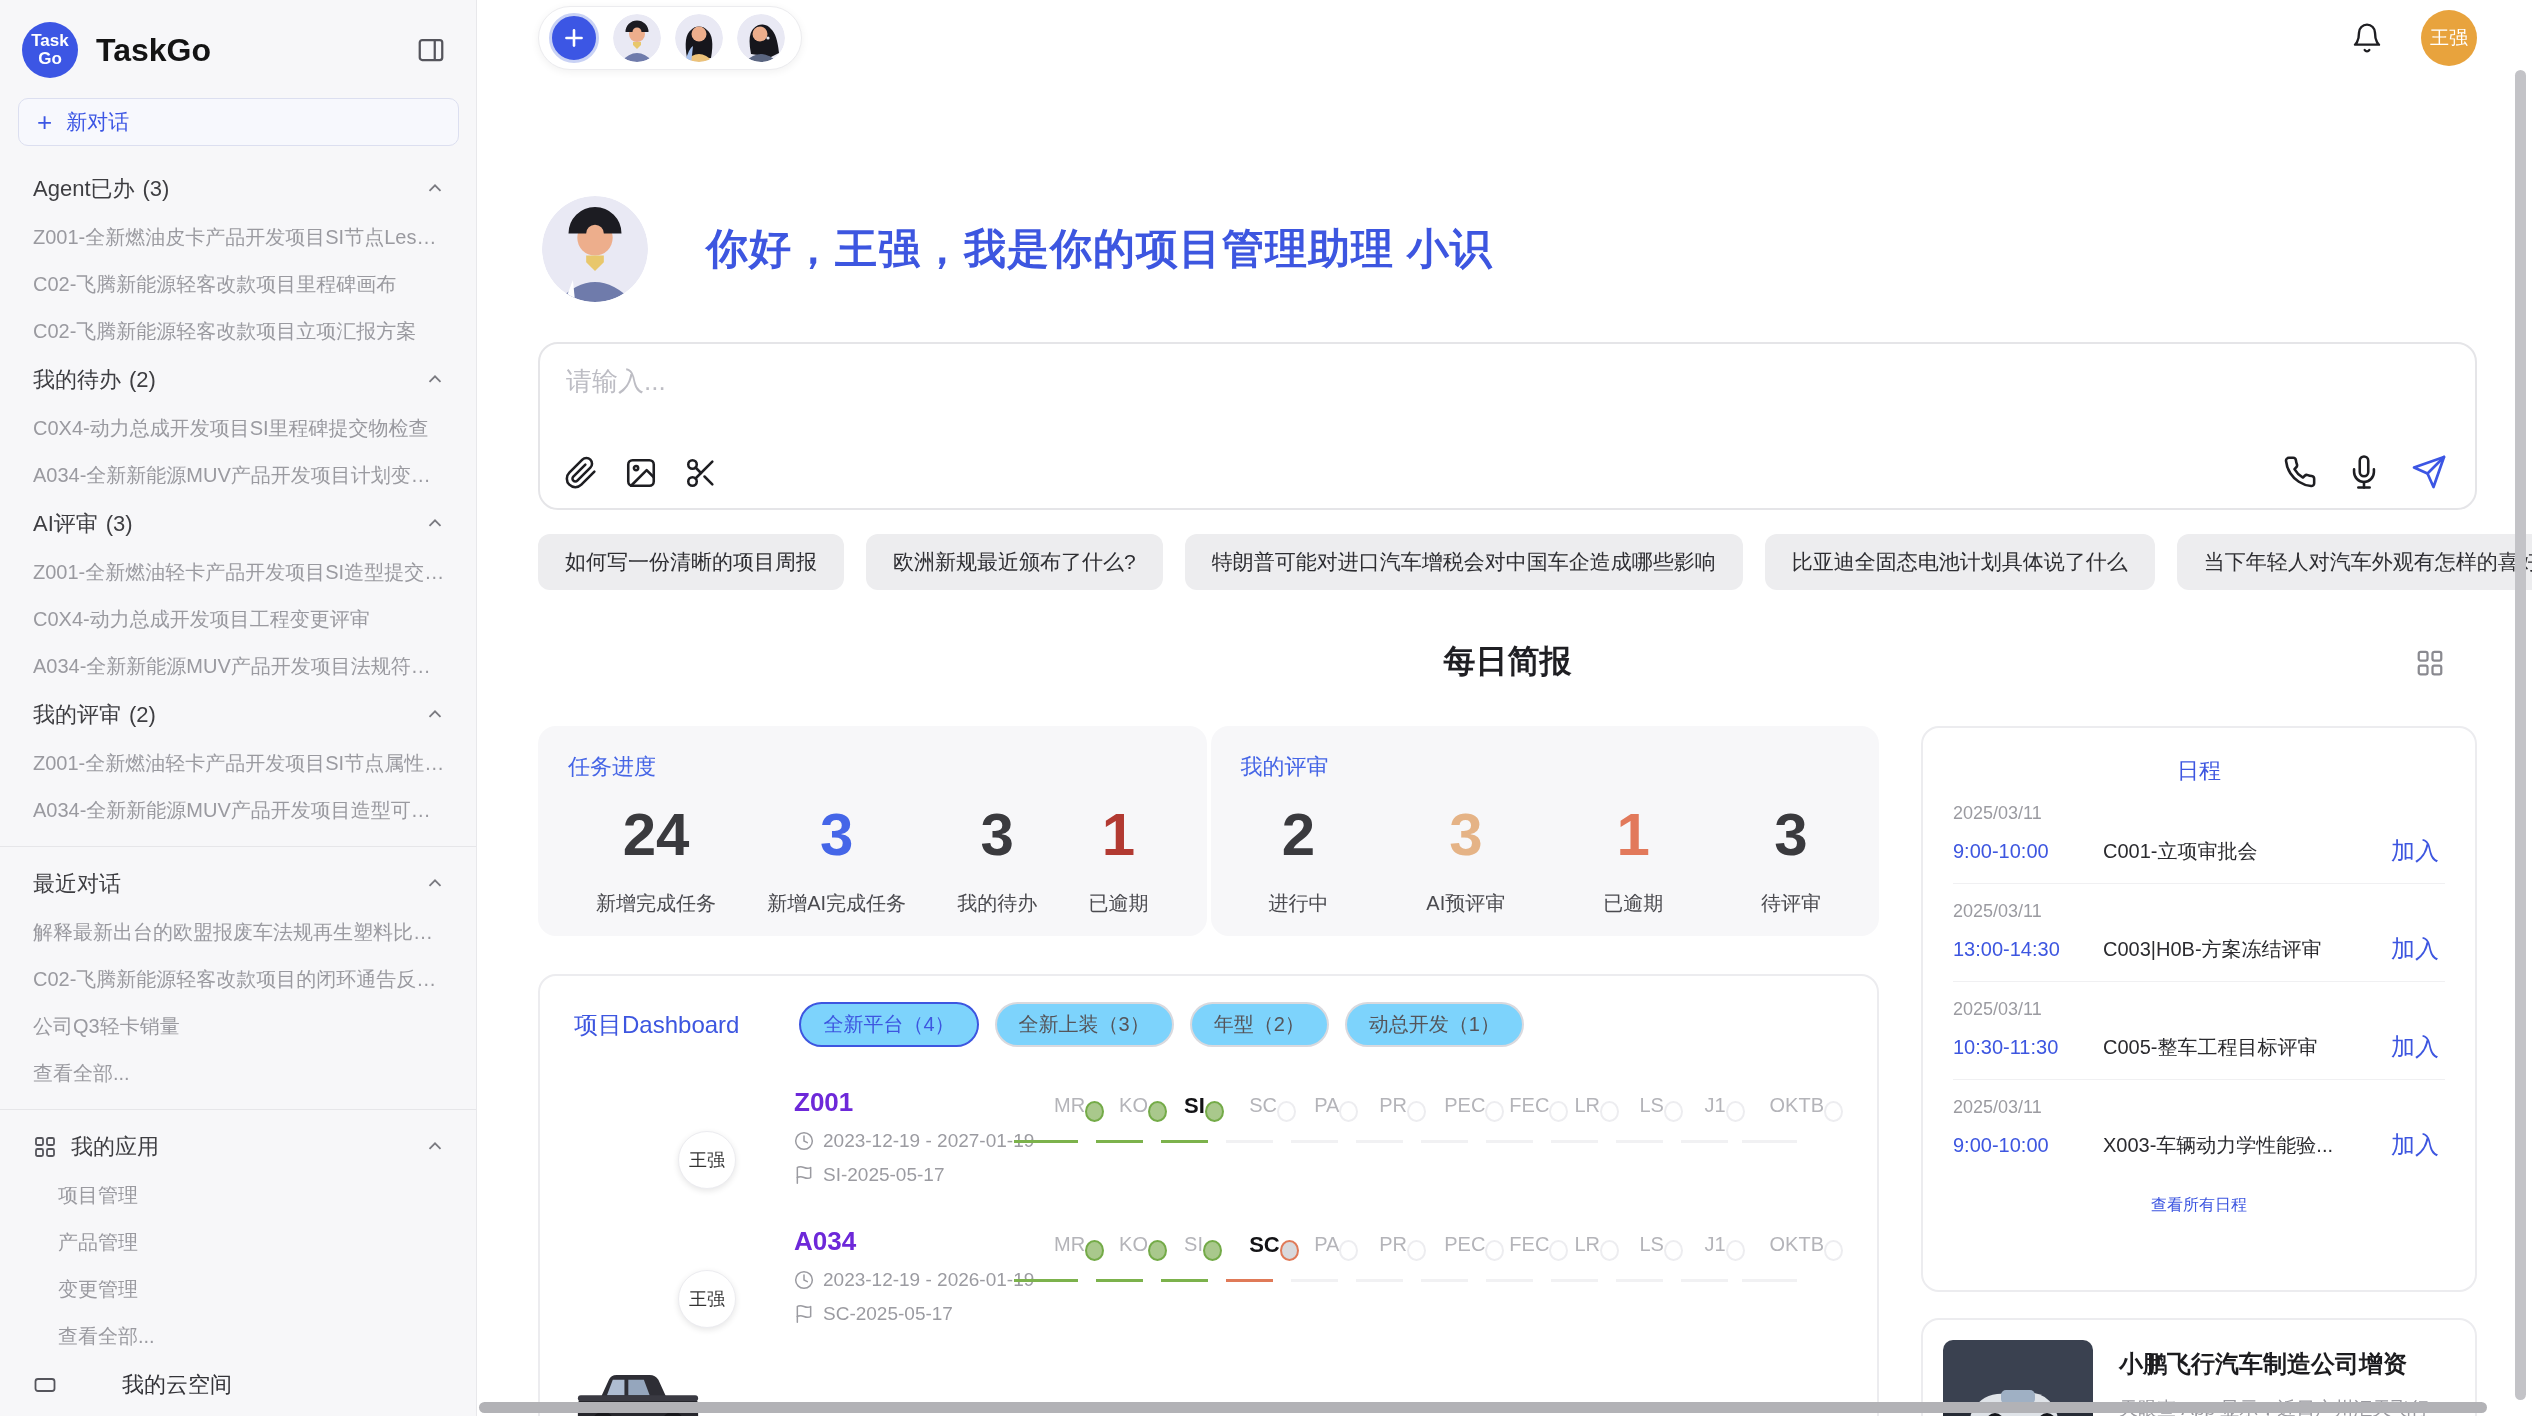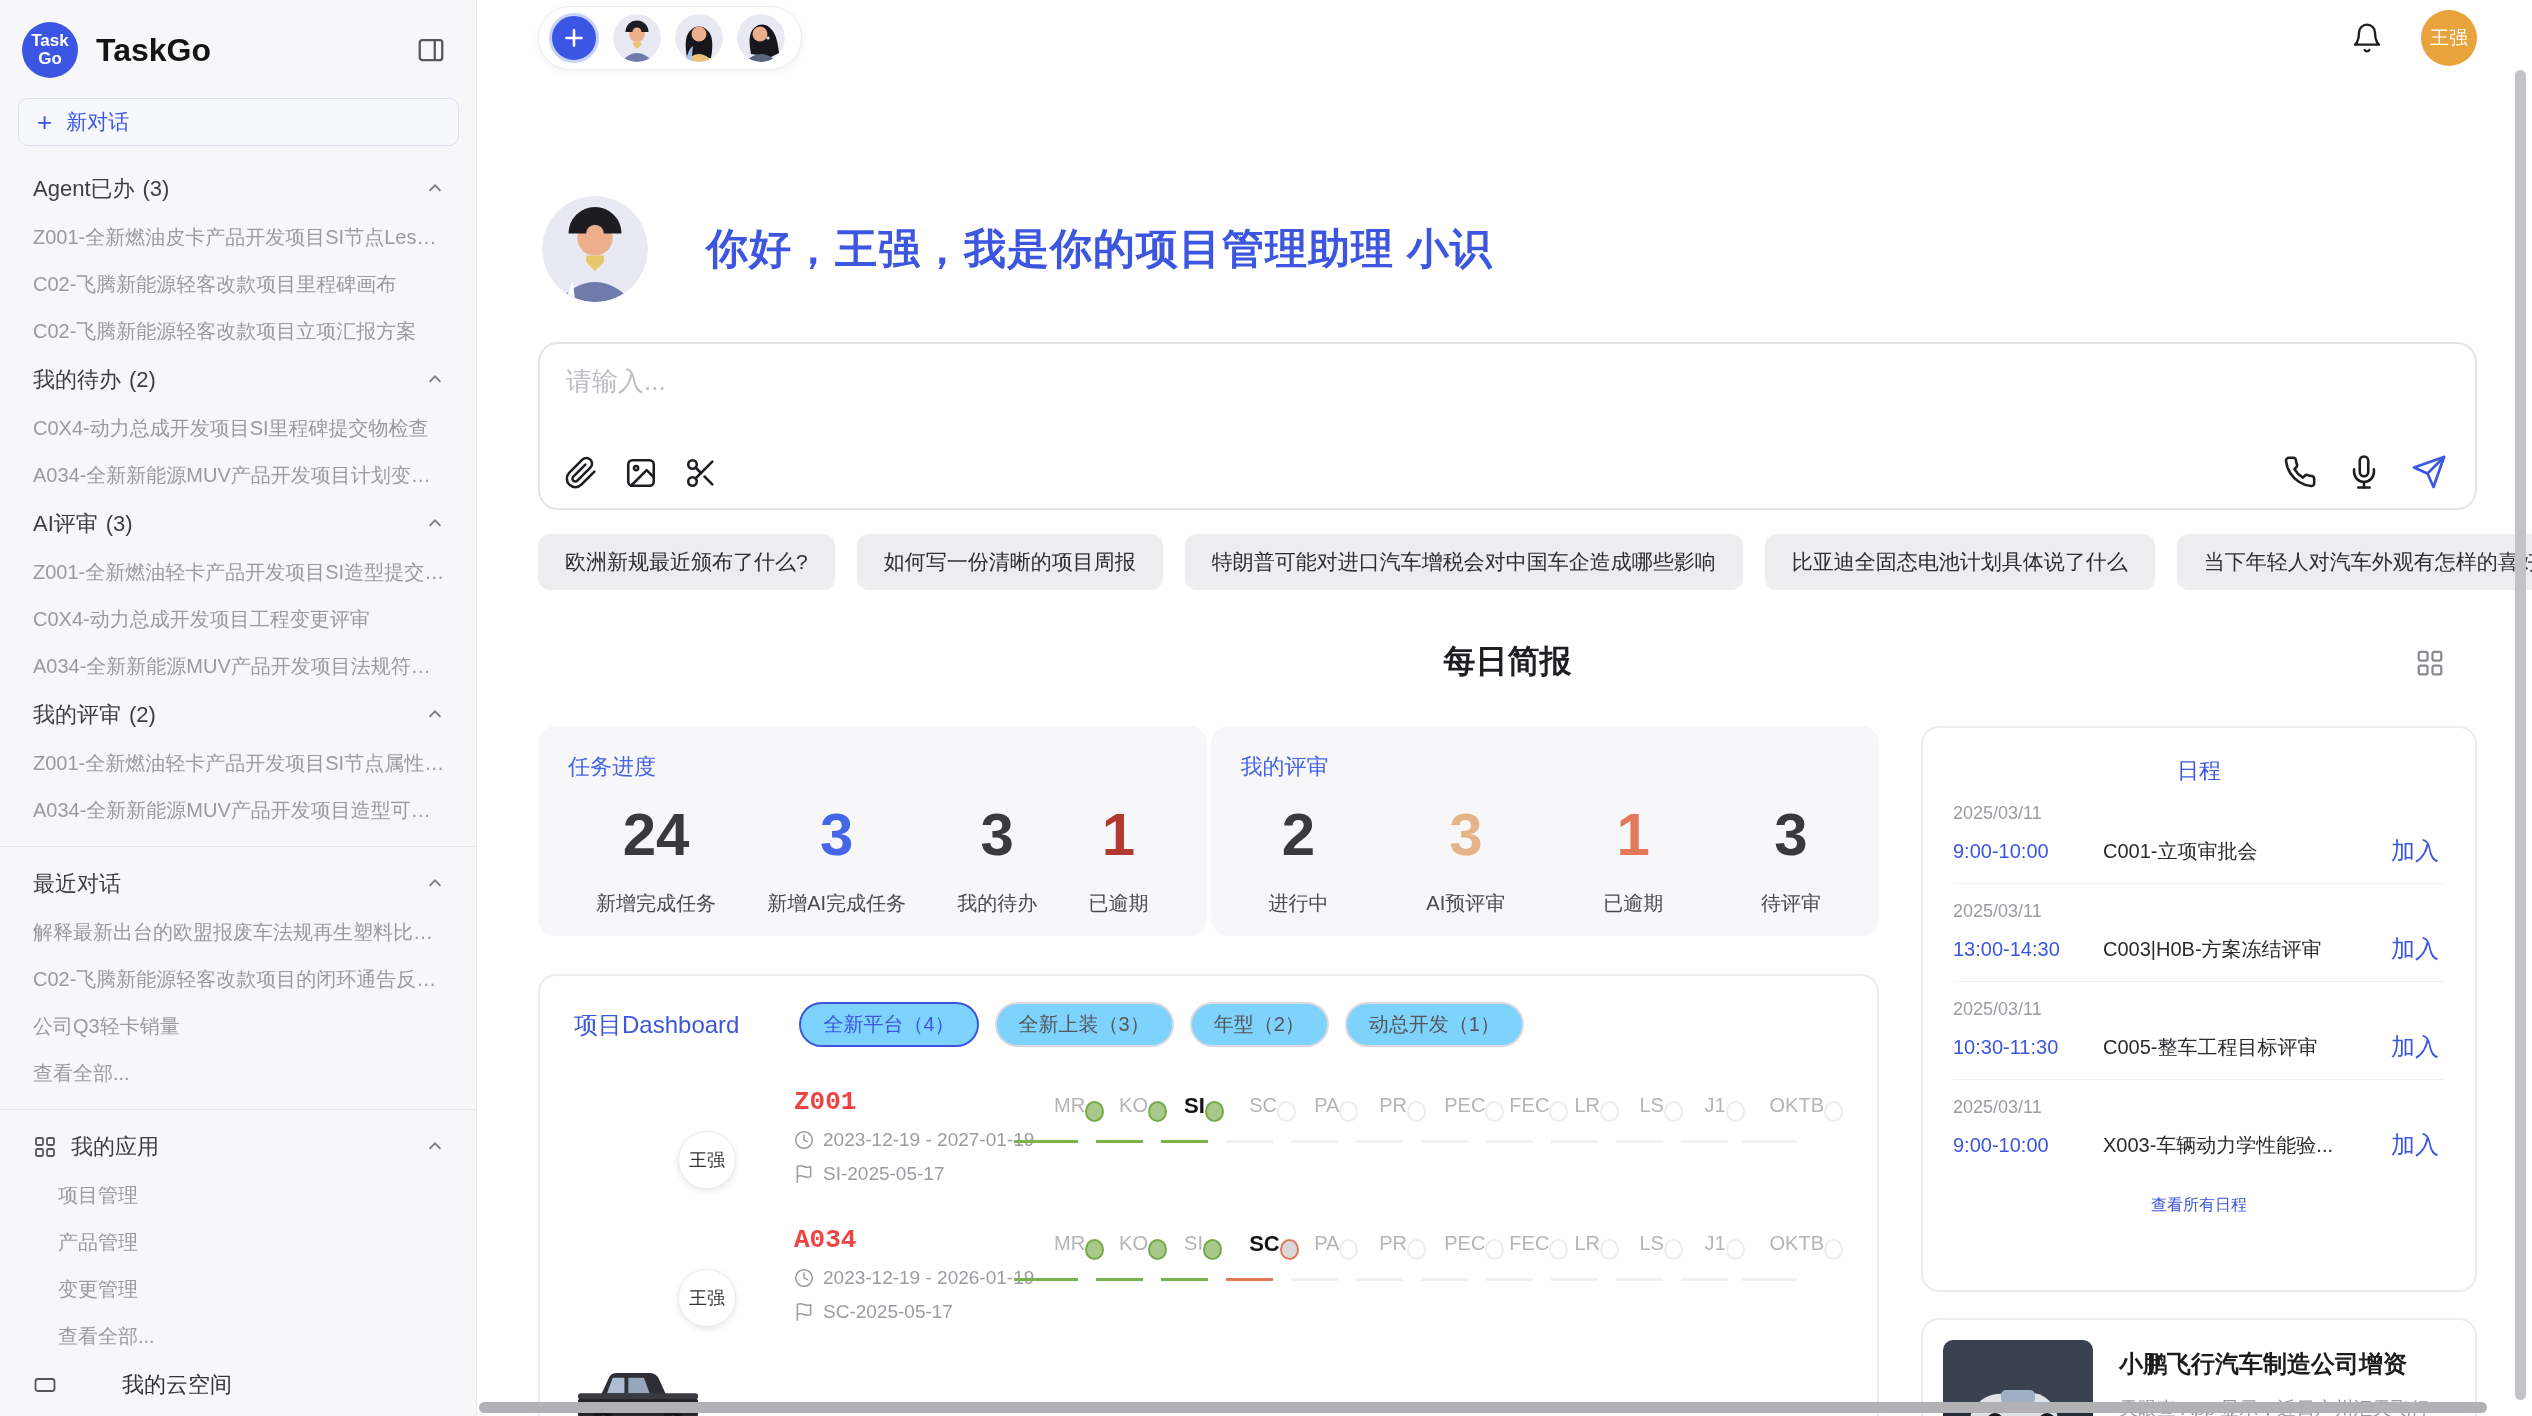--- a/index.html
+++ b/index.html
@@ -74,21 +74,21 @@
   .dash-tabs{display:flex;gap:16px;margin-left:60px;}
   .dash-tab{border-radius:999px;padding:7px 22px;font-size:20px;background:#7dd3fc;border:2px solid #d9d9de;color:#55555a;
     cursor:pointer;font-family:inherit;white-space:nowrap;}
   .dash-tab.active{border-color:#3d56e0;color:#3d56e0;}
   .project-row{display:flex;margin-top:40px;align-items:flex-start;}
   .truck-wrap{position:relative;width:128px;height:76px;flex:none;}
   .owner-badge{position:absolute;right:-34px;bottom:-26px;width:56px;height:56px;border-radius:50%;background:#fff;
     border:1px solid #ececf0;box-shadow:0 2px 6px rgba(0,0,0,.10);display:flex;align-items:center;justify-content:center;
     font-size:18px;color:#333;}
   .proj-info{width:232px;margin-left:92px;flex:none;}
-  .proj-code{font-size:26px;font-weight:700;color:#ef4444;font-family:Liberation Mono, monospace;}
+  .proj-code{font-size:26px;font-weight:700;color:#6d28d9;}
   .proj-meta{display:flex;align-items:center;margin-top:12px;color:#9b9ba1;font-size:19px;gap:9px;white-space:nowrap;}
   .ms-row{flex:1;display:flex;margin-left:28px;padding-top:2px;}
   .ms-cell{flex:1;display:flex;flex-direction:row;align-items:center;position:relative;}
   .ms-label{font-size:20px;color:#b4b4b9;height:30px;display:flex;align-items:center;}
   .ms-label.active{color:#131316;font-weight:700;font-size:22px;}
   .ms-dot{width:19px;height:21px;border-radius:50%;background:#fff;border:2px solid #ededf0;margin-top:12px;
     position:relative;z-index:2;box-sizing:border-box;}
   .ms-dot.green{background:#a9c88c;border-color:#74ab48;}
   .ms-dot.overdue{background:#d9d9dc;border-color:#e07a58;}
   .ms-cell::before{content:"";position:absolute;top:51px;left:calc(-50% + 9px);width:calc(100% - 18px);height:3px;
@@ -402,22 +402,22 @@
         <button class="in-ic blue">
           <svg width="36" height="36" viewBox="0 0 24 24" fill="none" stroke="currentColor" stroke-width="1.8" stroke-linecap="round" stroke-linejoin="round">
             <line x1="22" y1="2" x2="11" y2="13"></line>
               <polygon points="22 2 15 22 11 13 2 9 22 2"></polygon>
             </svg>
         </button>
       </div>
     </div>
 
     <div class="chips" id="chips">
+        <button class="chip">如何写一份清晰的项目周报</button>
         <button class="chip">欧洲新规最近颁布了什么?</button>
-        <button class="chip">如何写一份清晰的项目周报</button>
         <button class="chip">特朗普可能对进口汽车增税会对中国车企造成哪些影响</button>
         <button class="chip">比亚迪全固态电池计划具体说了什么</button>
         <button class="chip">当下年轻人对汽车外观有怎样的喜好趋势</button>
       </div>
 
     <div class="brief-head">
       <div class="brief-title">每日简报</div>
       <button class="icon-btn brief-grid-btn">
         <svg width="30" height="30" viewBox="0 0 24 24" fill="none" stroke="currentColor" stroke-width="1.8">
           <rect x="3" y="3" width="7" height="7" rx="1.5"></rect>

